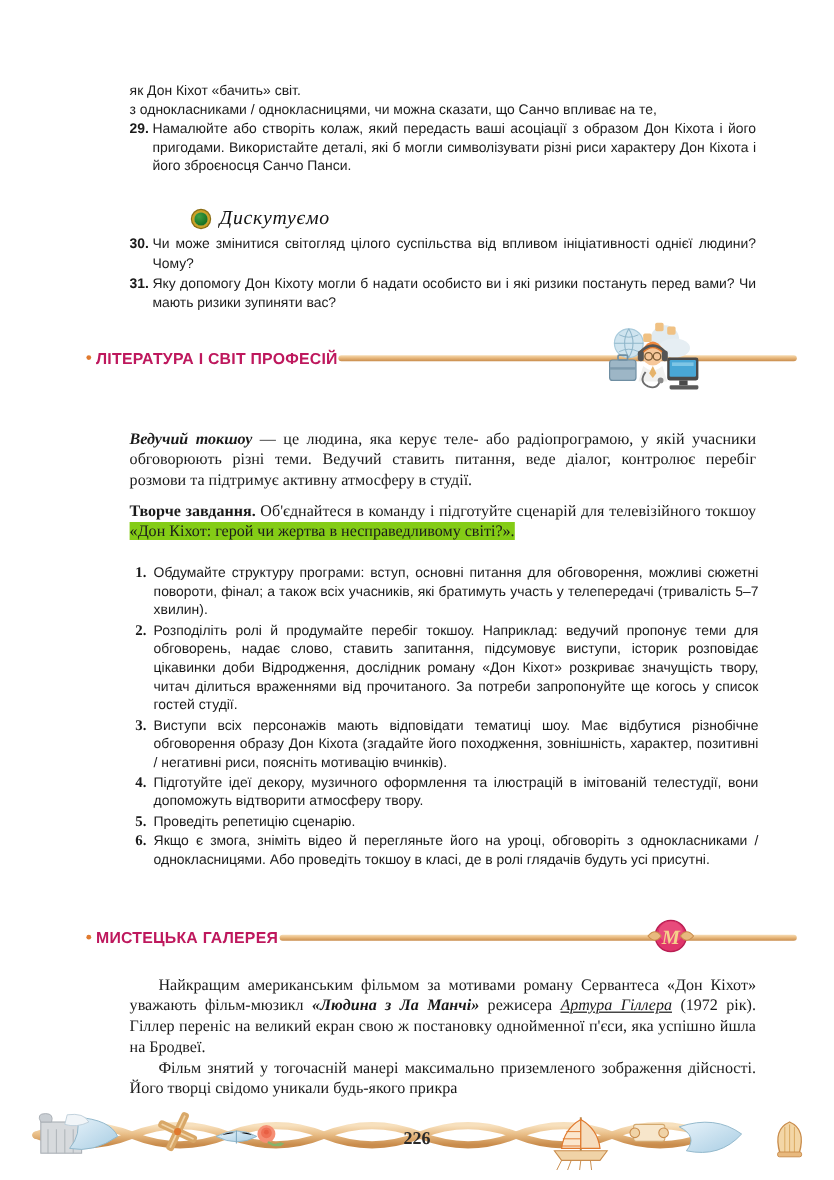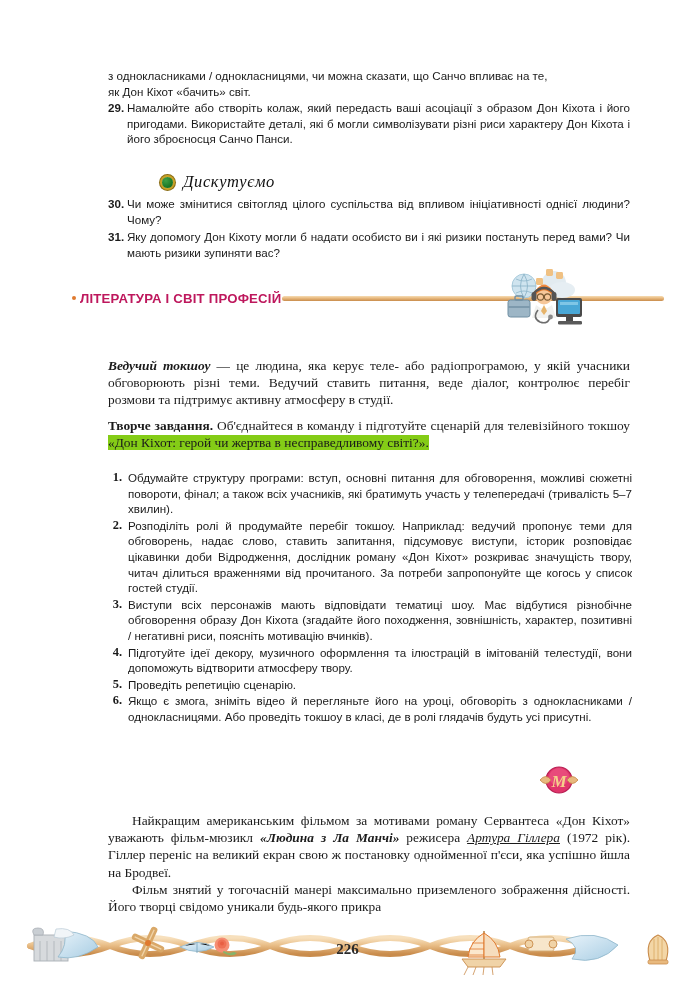--- a/index.html
+++ b/index.html
@@ -159,22 +159,22 @@
     color: #2a2a2a;
     z-index: 5;
   }
 </style>
 </head>
 <body>
 
 <div class="page">
 
   <div class="content" style="top:68px;">
+    <div class="cont-line">як Дон Кіхот «бачить» світ.</div>
     <div class="cont-line">з однокласниками / однокласницями, чи можна сказати, що Санчо впливає на те,</div>
-    <div class="cont-line">як Дон Кіхот «бачить» світ.</div>
     <div class="ex-item" style="margin-top:1px;">
       <span class="ex-num">29.</span>
       <span class="ex-body">Намалюйте або створіть колаж, який передасть ваші асоціації з образом Дон Кіхота і його пригодами. Використайте деталі, які б могли символізувати різні риси характеру Дон Кіхота і його зброєносця Санчо Панси.</span>
     </div>
   </div>
 
   <div class="content" style="top:166px;">
     <div class="rubric">
       <span class="rubric-dot"></span>
       <span class="rubric-title">Дискутуємо</span>
@@ -282,20 +282,25 @@
         <span class="task-num">5.</span>
         <span class="task-body">Проведіть репетицію сценарію.</span>
       </li>
       <li class="task-item">
         <span class="task-num">6.</span>
         <span class="task-body">Якщо є змога, зніміть відео й перегляньте його на уроці, обговоріть з однокласниками / однокласницями. Або проведіть токшоу в класі, де в ролі глядачів будуть усі присутні.</span>
       </li>
     </ol>
   </div>
 
+  <div class="sec-head" style="top:768px; width:592px;">
+    <span class="sec-bullet"></span>
+    <span class="sec-label">МИСТЕЦЬКА ГАЛЕРЕЯ</span>
+    <span class="sec-rule"></span>
+  </div>
 
   <div class="medallion">
     <svg width="46" height="40" viewBox="0 0 46 40" xmlns="http://www.w3.org/2000/svg">
       <ellipse cx="23" cy="20" rx="13" ry="13" fill="#e0356b"></ellipse>
       <ellipse cx="23" cy="20" rx="13" ry="13" fill="none" stroke="#b81e52" stroke-width="1.2"></ellipse>
       <ellipse cx="23" cy="17" rx="10" ry="9" fill="#ef5d88" opacity="0.55"></ellipse>
       <path d="M4 20 q6 -7 11 0 q-5 7 -11 0 z" fill="#e8b97e" stroke="#c98c4c" stroke-width="0.9"></path>
       <path d="M42 20 q-6 -7 -11 0 q5 7 11 0 z" fill="#e8b97e" stroke="#c98c4c" stroke-width="0.9"></path>
       <text x="23" y="27" font-family="Liberation Serif, serif" font-size="17" font-style="italic" font-weight="bold" fill="#f5d08a" text-anchor="middle">M</text>
     </svg>

